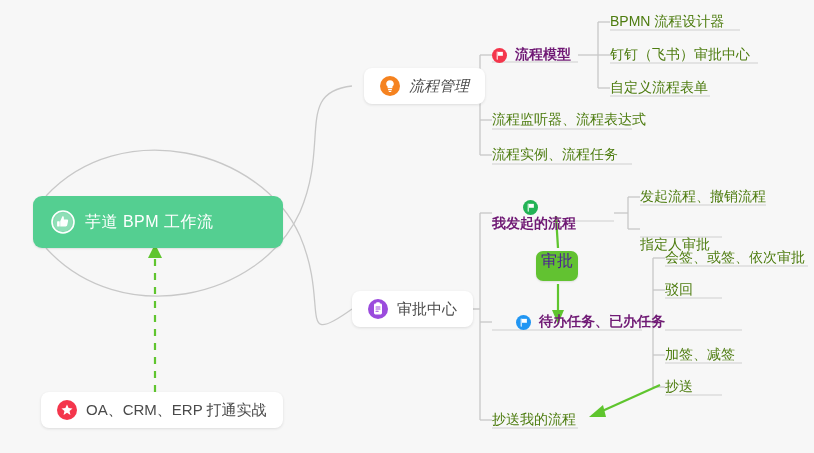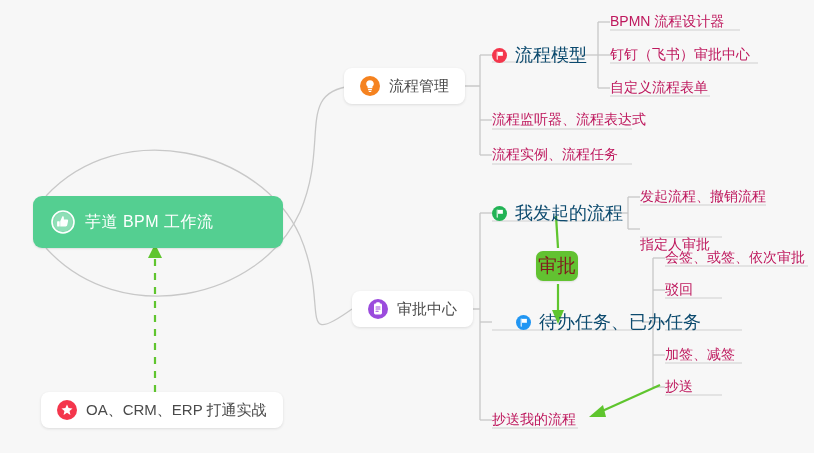--- a/index.html
+++ b/index.html
@@ -27,36 +27,36 @@
   }
 
   .card{
     background:#ffffff;border-radius:8px;
     box-shadow:0 1px 3px rgba(0,0,0,.11);
     padding:0 16px;height:36px;
   }
   .card .label{color:#4a4a4a;font-size:15px;white-space:nowrap;}
 
   .topic{height:26px;background:transparent;}
-  .topic .label{color:#0c4a6e;font-size:18px;white-space:nowrap;}
+  .topic .label{color:#701a75;font-size:14px;white-space:nowrap;font-weight:bold;}
 
   .leaf{height:26px;background:transparent;}
-  .leaf .label{color:#be185d;font-size:14px;white-space:nowrap;}
+  .leaf .label{color:#4d7c0f;font-size:14px;white-space:nowrap;}
 
   
   .ico{flex:0 0 auto;display:inline-flex;align-items:center;justify-content:center;border-radius:50%;}
   .ico svg{display:block;}
   .ico-lg{width:24px;height:24px;margin-right:10px;}
   .ico-md{width:20px;height:20px;margin-right:9px;}
   .ico-sm{width:15px;height:15px;margin-right:8px;}
 
   
   .chip{
     position:absolute;background:#62c231;border-radius:7px;
-    color:#7f1d1d;font-size:19px;display:flex;align-items:center;justify-content:center;
+    color:#4c1d95;font-size:16px;display:flex;align-items:flex-start;justify-content:center;
     box-shadow:0 1px 2px rgba(0,0,0,.10);
   }
   #chip-approve{left:536px;top:251px;width:42px;height:30px;}
 </style>
 </head>
 <body>
 
 <div id="canvas">
 
   <svg class="links" viewBox="0 0 814 453">
@@ -140,21 +140,21 @@
         <circle cx="12" cy="12" r="11" fill="none" stroke="#ffffff" stroke-width="1.6"></circle>
         <path d="M9.2 11.3 L11.3 6.6 C11.6 6.0 12.6 6.1 12.8 6.8 L12.9 9.6 L16 9.6
                  C16.8 9.6 17.3 10.3 17.1 11 L16.2 15.3 C16.05 16.0 15.45 16.5 14.75 16.5
                  L9.2 16.5 Z" fill="#ffffff"></path>
         <rect x="6.1" y="11.2" width="2.6" height="5.3" rx="0.6" fill="#ffffff"></rect>
       </svg>
     </span>
     <span class="label">芋道 BPM 工作流</span>
   </div>
 
-  <div class="node card" style="left:344px;top:68px;">
+  <div class="node card" style="left:364px;top:68px;font-style:italic;">
     <span class="ico ico-md">
       <svg viewBox="0 0 20 20" width="20" height="20">
         <circle cx="10" cy="10" r="10" fill="#f5821f"></circle>
         <path d="M10 4.2 C7.7 4.2 6.2 5.9 6.2 7.8 C6.2 9.1 6.9 9.9 7.6 10.8
                  L7.6 12.2 L12.4 12.2 L12.4 10.8 C13.1 9.9 13.8 9.1 13.8 7.8
                  C13.8 5.9 12.3 4.2 10 4.2 Z" fill="#ffffff"></path>
         <rect x="8" y="13.1" width="4" height="1.2" rx="0.6" fill="#ffffff"></rect>
         <rect x="8.6" y="15" width="2.8" height="1.1" rx="0.55" fill="#ffffff"></rect>
       </svg>
     </span>
@@ -197,21 +197,21 @@
         <rect x="8.1" y="3.3" width="3.8" height="2.4" rx="0.9" fill="#ffffff"></rect>
         <rect x="8.1" y="3.3" width="3.8" height="2.4" rx="0.9" fill="#9b4bdd" opacity=".0"></rect>
         <rect x="7.5" y="7.4" width="5" height="1" rx="0.5" fill="#9b4bdd"></rect>
         <rect x="7.5" y="9.6" width="5" height="1" rx="0.5" fill="#9b4bdd"></rect>
         <rect x="7.5" y="11.8" width="3.2" height="1" rx="0.5" fill="#9b4bdd"></rect>
       </svg>
     </span>
     <span class="label">审批中心</span>
   </div>
 
-  <div class="node topic" style="left:492px;top:200px;">
+  <div class="node topic" style="left:492px;top:200px;flex-direction:column;">
     <span class="ico ico-sm">
       <svg viewBox="0 0 16 16" width="15" height="15">
         <circle cx="8" cy="8" r="8" fill="#22b355"></circle>
         <rect x="5" y="3.6" width="1.1" height="9" rx="0.5" fill="#ffffff"></rect>
         <path d="M6.4 4.1 L11.6 4.1 L11.6 8.3 L6.4 8.3 Z" fill="#ffffff"></path>
       </svg>
     </span>
     <span class="label">我发起的流程</span>
   </div>
 

